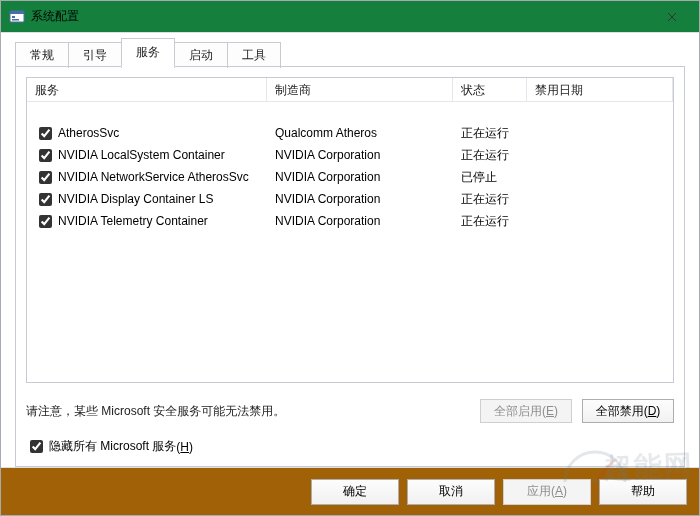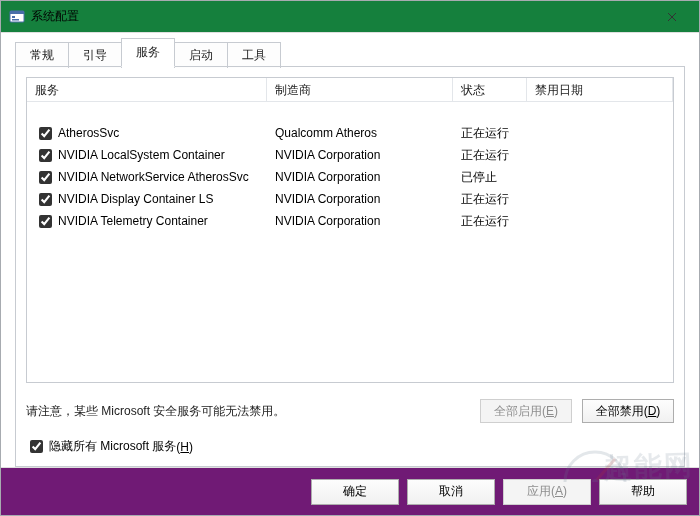--- a/index.html
+++ b/index.html
@@ -178,21 +178,21 @@
   .hide-ms-row {
     margin-top: 14px;
     display: flex;
     align-items: center;
   }
   .hide-ms-row label { display: flex; align-items: center; }
   .hide-ms-row .mn { text-decoration: underline; }
 
   .footer {
     height: 48px;
-    background: #701a75;
+    background: #a16207;
     border-top: 1px solid #dfdfdf;
     display: flex;
     align-items: center;
     justify-content: flex-end;
     padding: 0 12px;
     gap: 8px;
   }
   .footer .btn { min-width: 88px; height: 26px; }
 
   .watermark {

